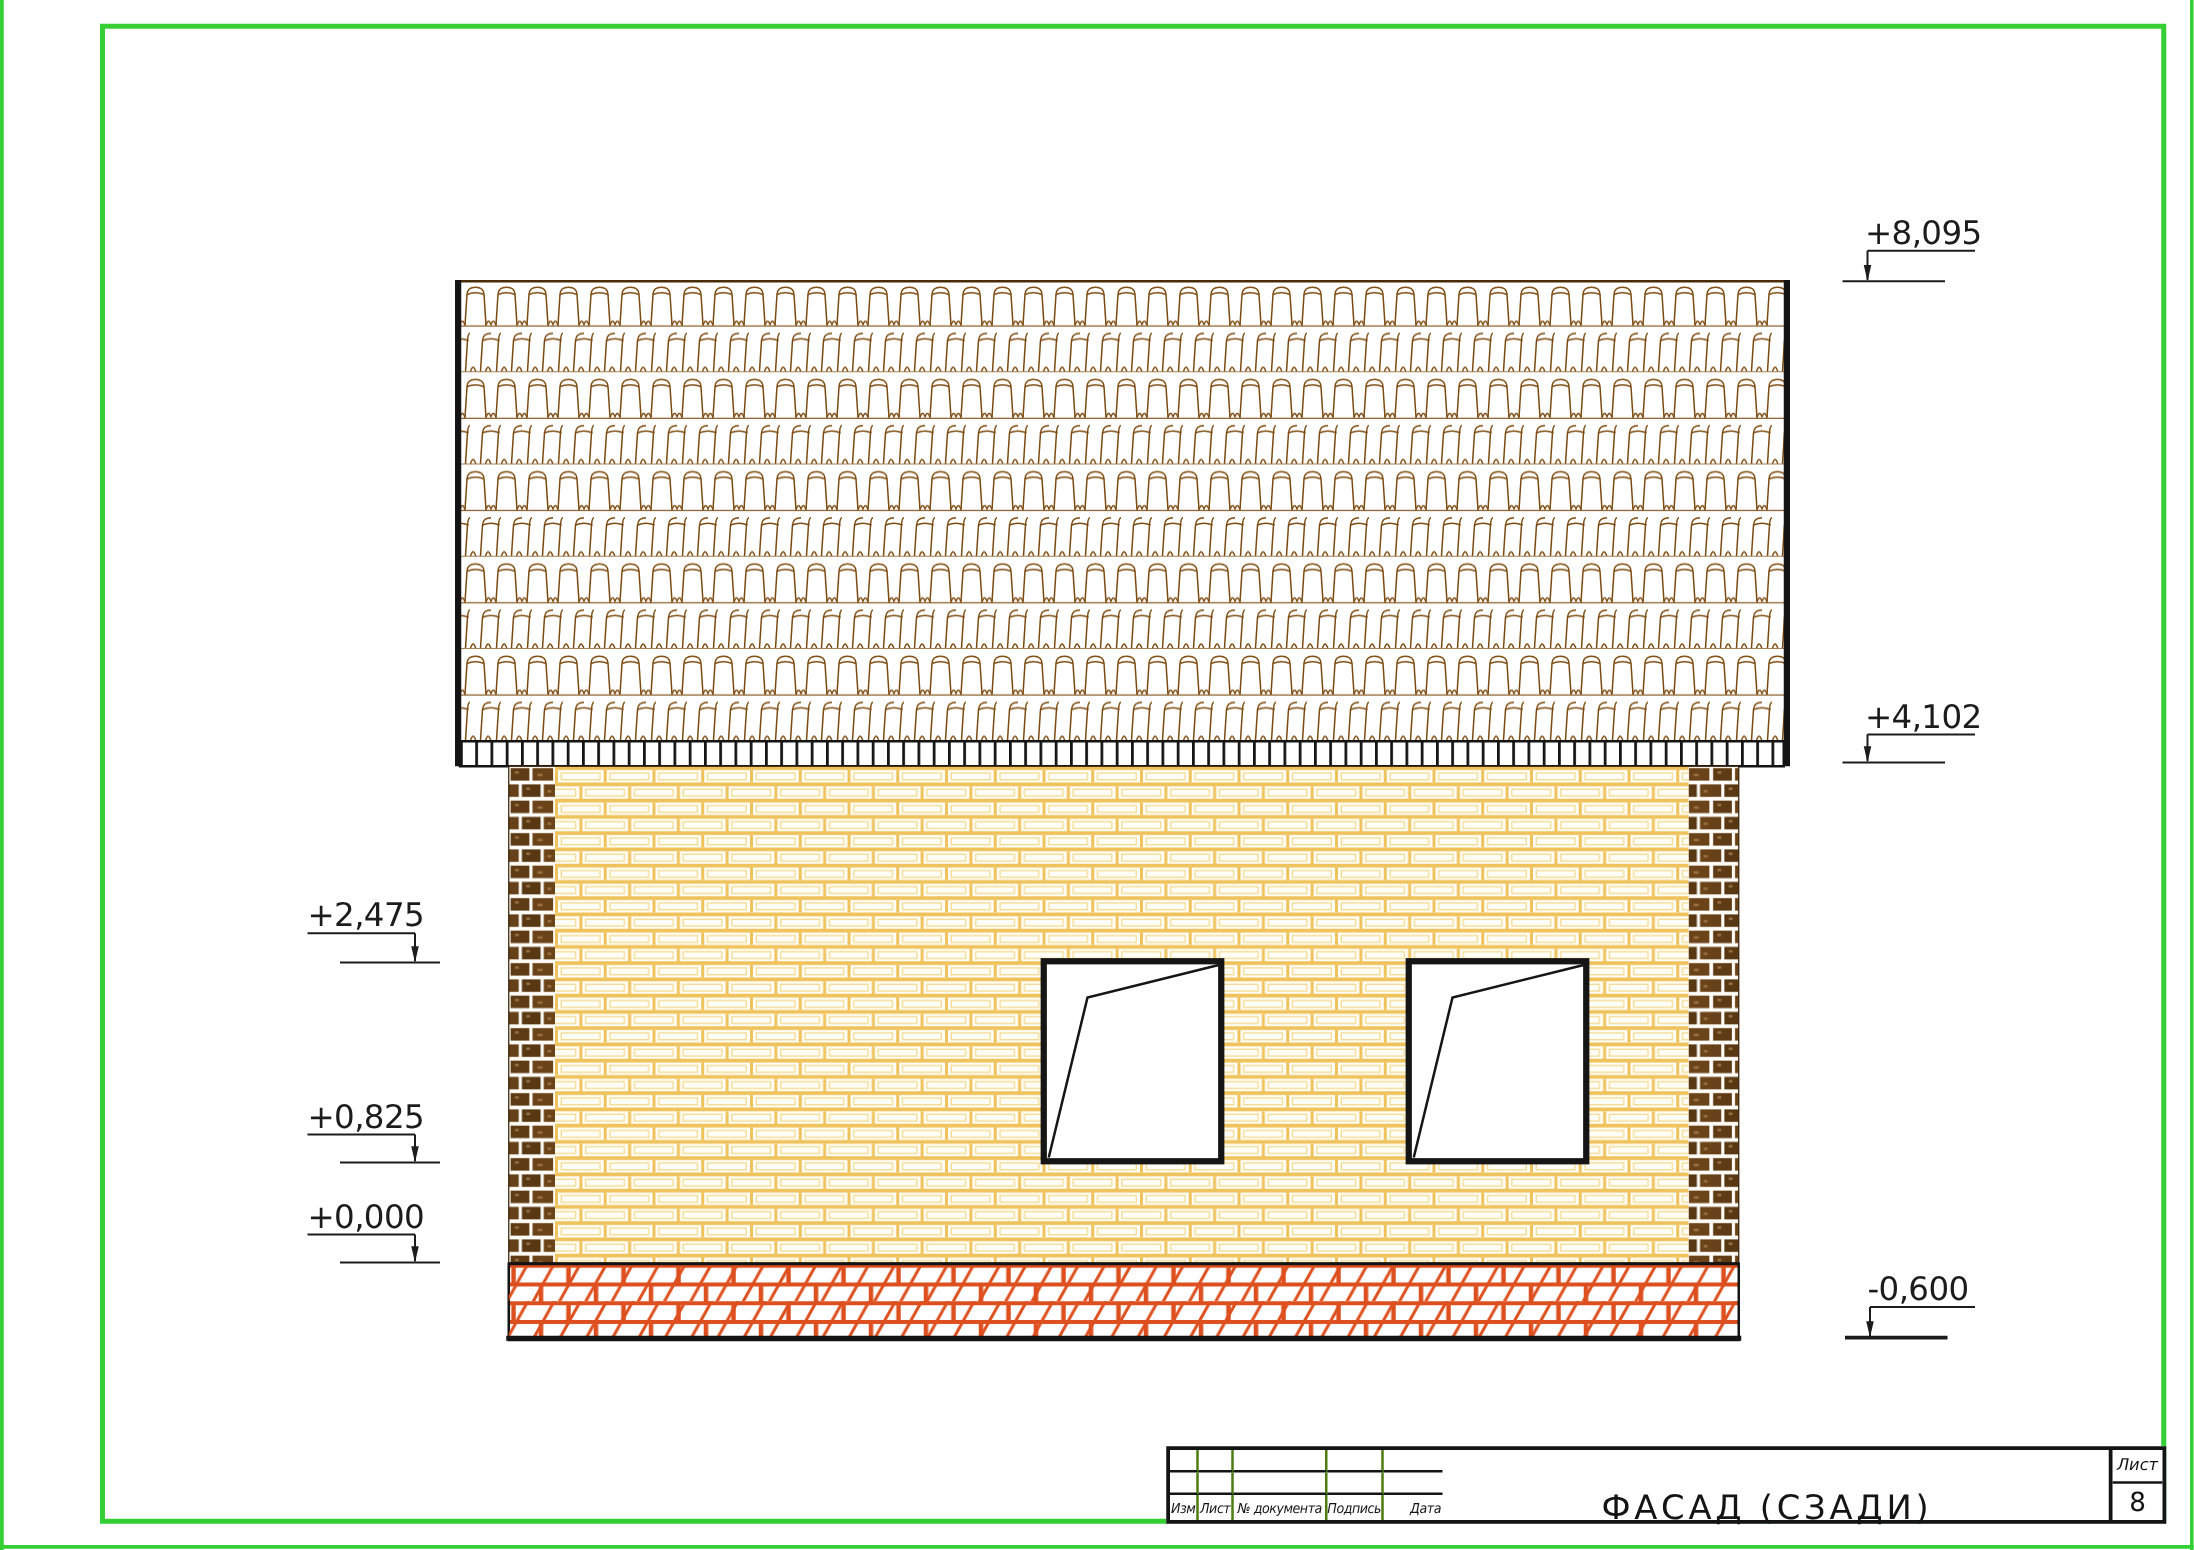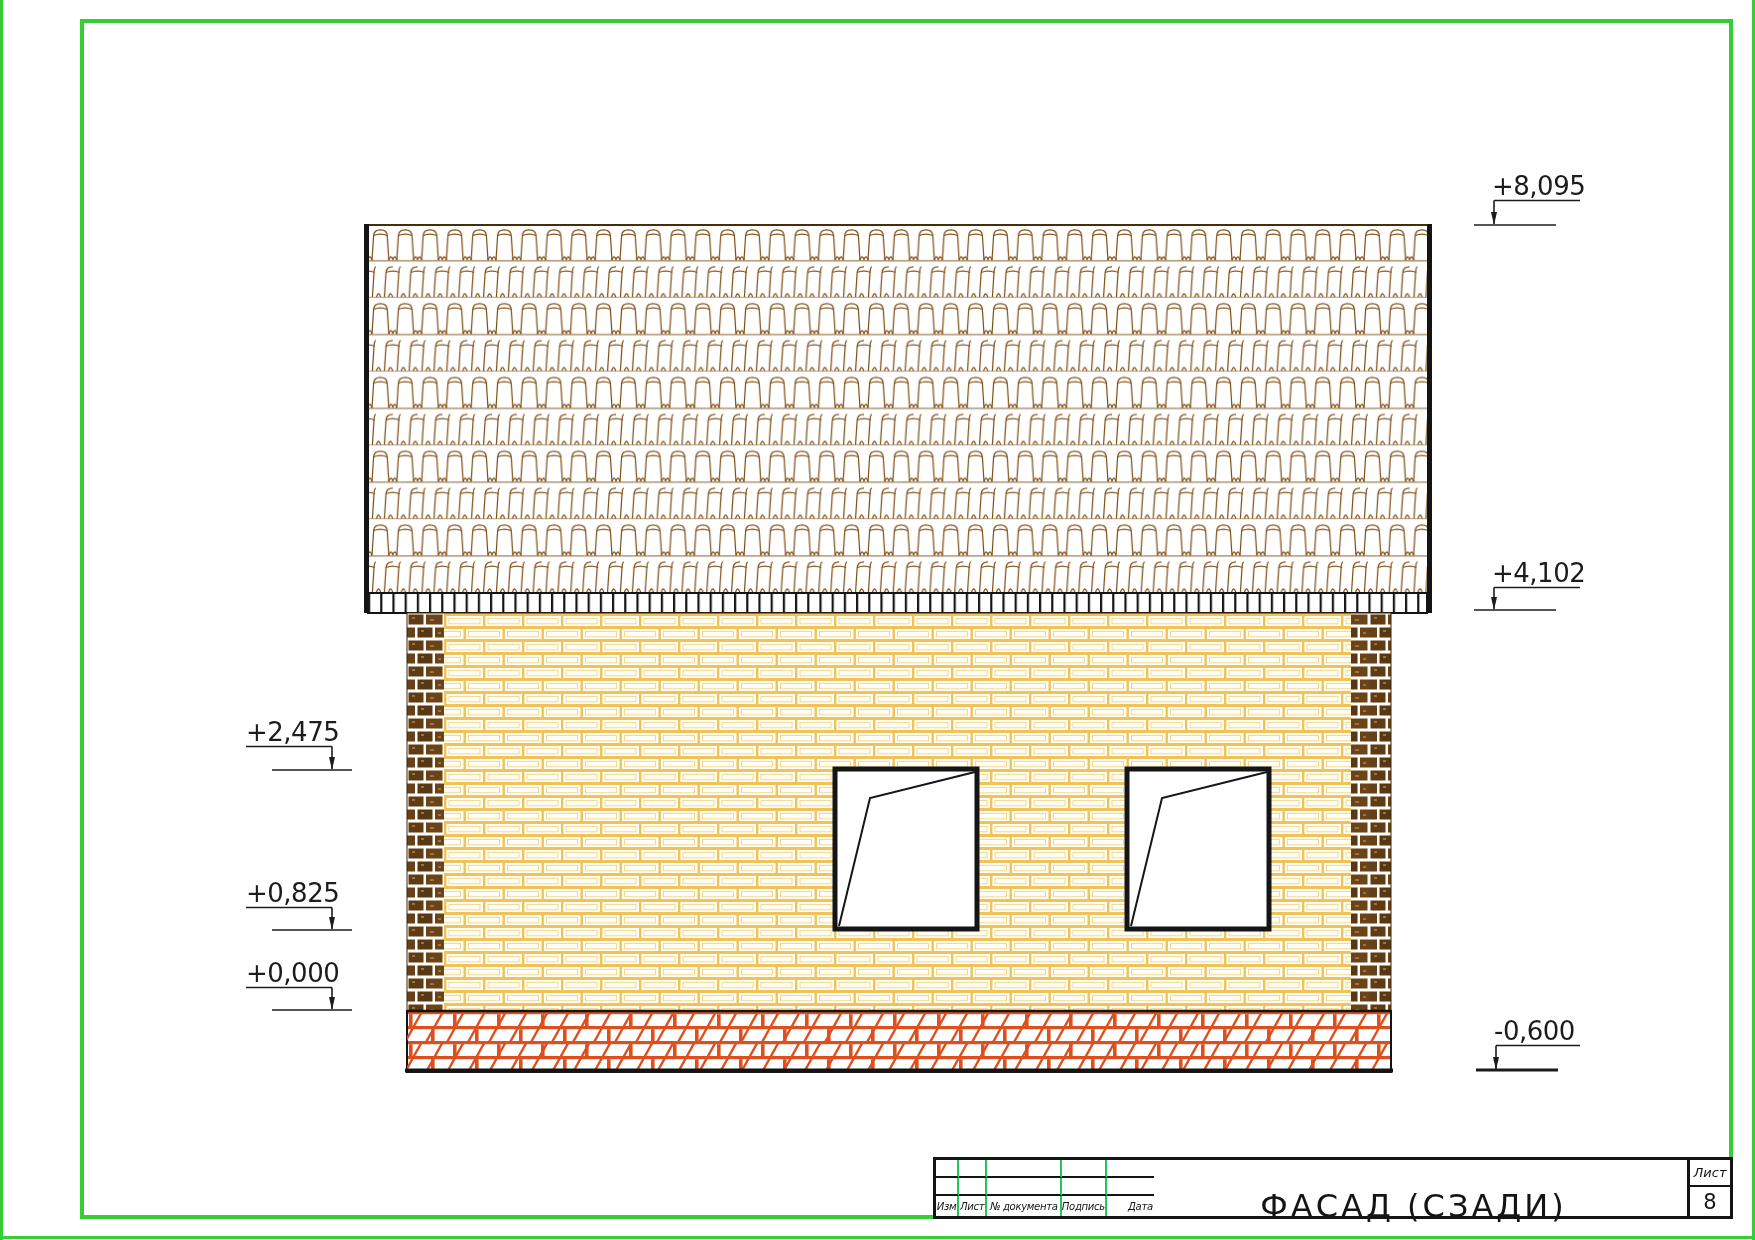--- a/index.html
+++ b/index.html
@@ -14,28 +14,28 @@
   #frame{left:80px;top:19px;width:1653px;height:1200px;
          border:4px solid #35ce35;box-sizing:border-box;}
   
   #dwg{left:0;top:0;width:1755px;height:1240px;}
   
   #titleblock{left:933px;top:1157px;width:800px;height:62px;
               border:3px solid #141414;box-sizing:border-box;background:#fff;}
   #stamp{position:absolute;left:0;top:0;width:204px;height:100%;
          display:grid;grid-template-columns:23px 28px 75px 45px 1fr;
          grid-template-rows:1fr 1fr 1.1fr;}
-  #stamp .c{border-right:2px solid #22c55e;border-bottom:2px solid #141414;
+  #stamp .c{border-right:2px solid #4d7c0f;border-bottom:2px solid #141414;
             box-sizing:border-box;}
   #stamp .c.rowlast{border-bottom:none;display:flex;align-items:center;justify-content:center;}
   .stamp-label{font-size:11px;font-style:italic;letter-spacing:-0.4px;
                white-space:nowrap;transform:scaleX(.92);}
   #main-title{position:absolute;left:204px;right:43px;top:0;bottom:0;
               display:flex;align-items:center;justify-content:center;
-              font-size:32px;letter-spacing:3px;white-space:nowrap;margin-top:36px;}
+              font-size:27px;letter-spacing:3px;white-space:nowrap;margin-top:36px;}
   #sheetbox{position:absolute;right:0;top:0;width:43px;height:100%;
             border-left:3px solid #141414;box-sizing:border-box;
             display:flex;flex-direction:column;}
   #sheet-label{height:25px;border-bottom:2px solid #141414;display:flex;
                align-items:center;justify-content:center;font-size:13px;font-style:italic;}
   #sheet-number{flex:1;display:flex;align-items:center;justify-content:center;font-size:21px;}
   text.elev{font-size:26px;letter-spacing:-0.5px;fill:#1c1c1c;}
 </style>
 </head>
 <body>

